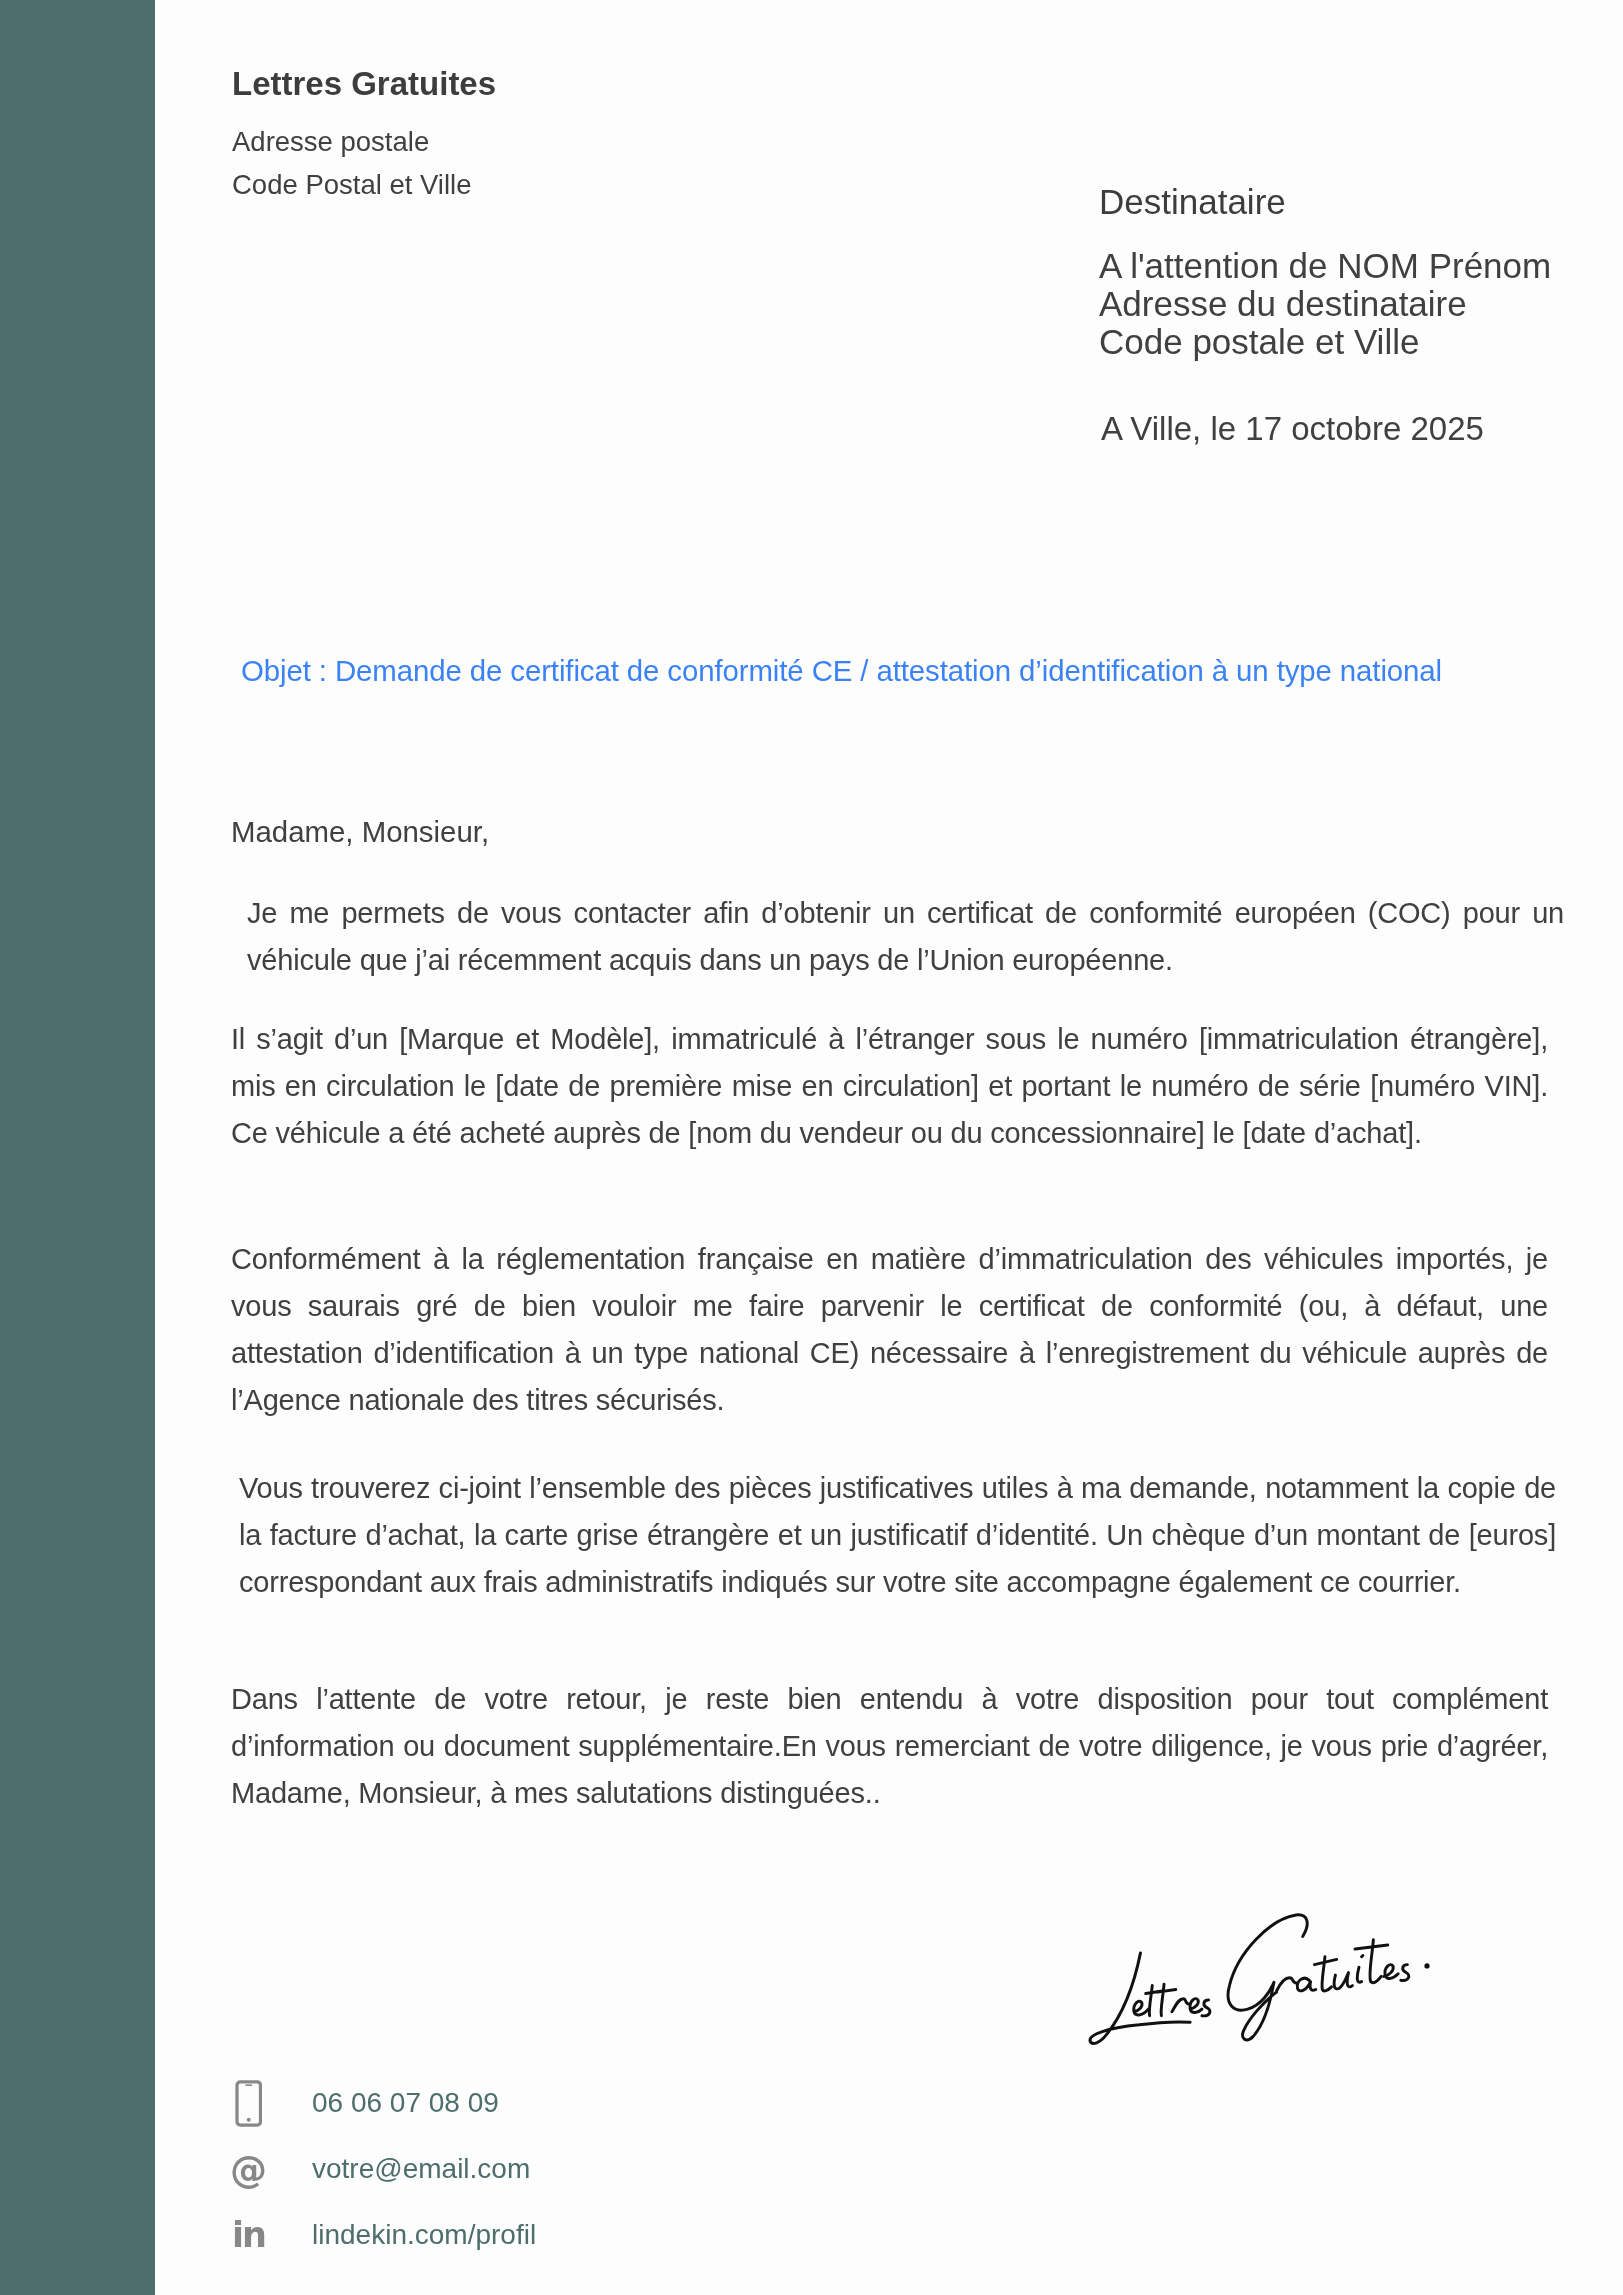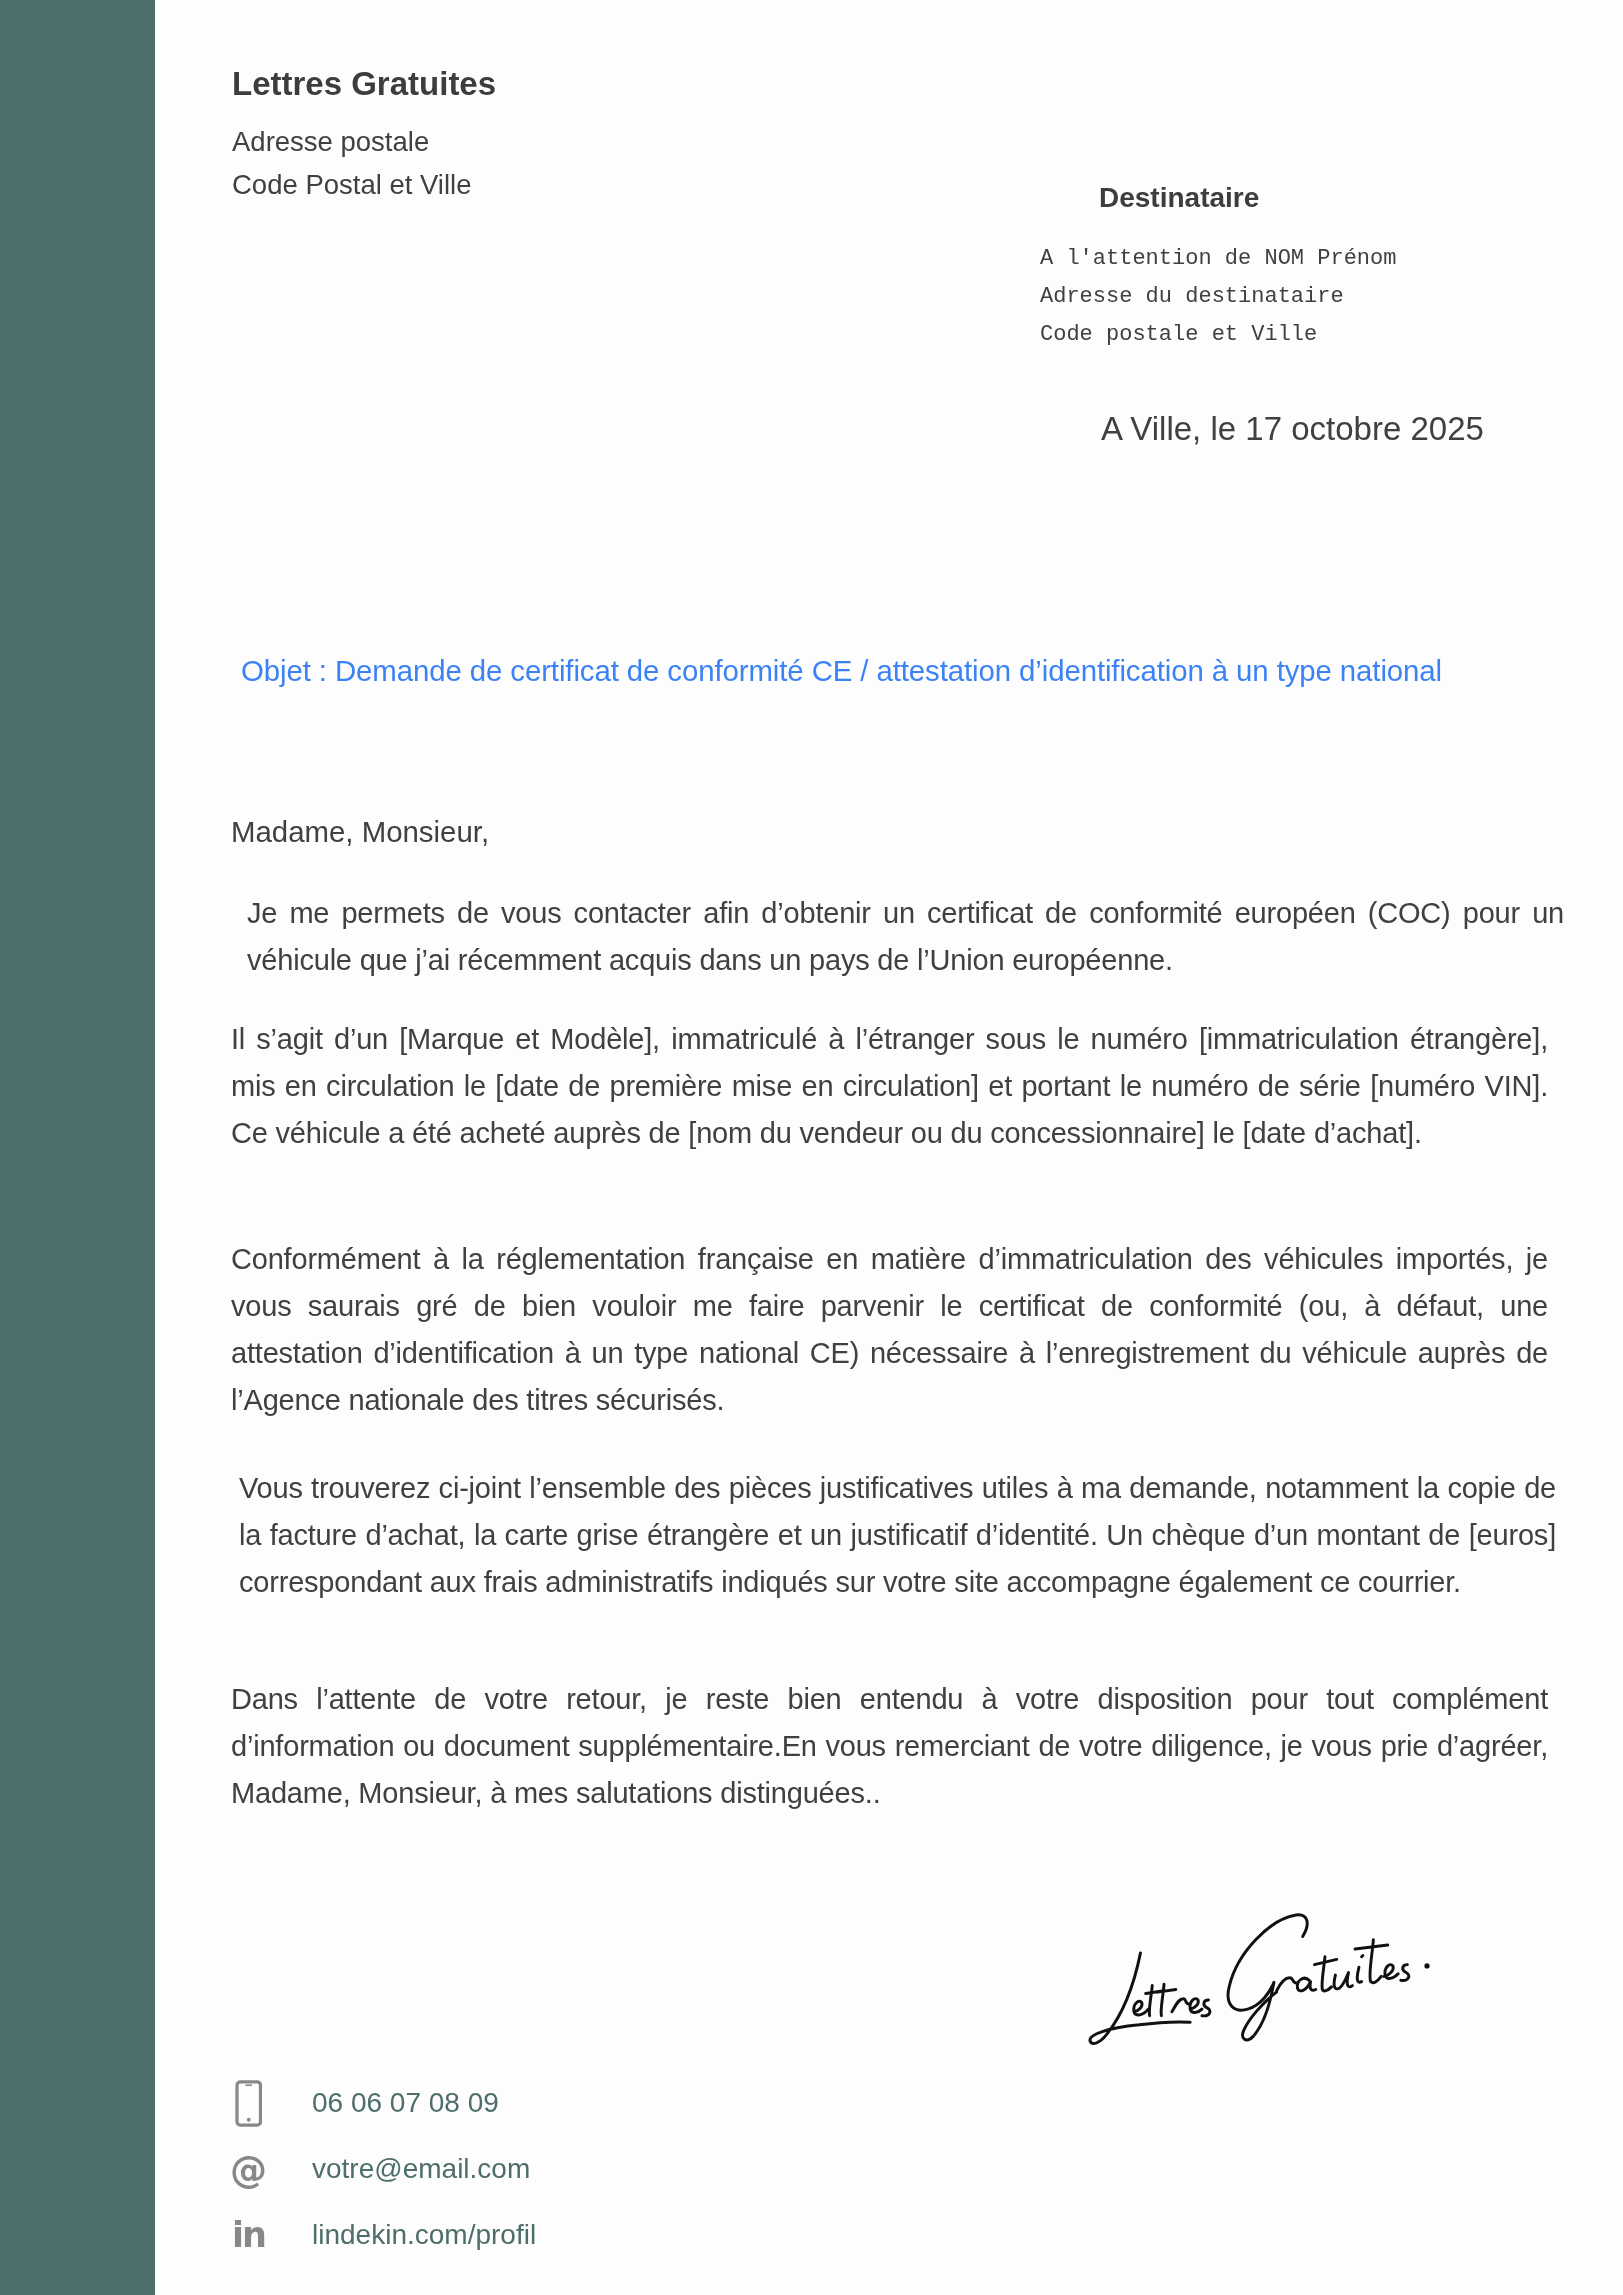--- a/index.html
+++ b/index.html
@@ -9,22 +9,22 @@
     font-family:"Liberation Sans", "DejaVu Sans", sans-serif;
     color:#404040;
   }
   .sidebar {
     position:absolute; left:0; top:0; width:155px; height:2295px;
     background:#4d6e6a;
   }
   .abs { position:absolute; white-space:nowrap; }
   .sender-name { left:232px; top:65px; font-size:33px; font-weight:bold; color:#3d3d3d; }
   .sender-line { left:232px; font-size:27.5px; color:#404040; }
-  .recipient-title { left:1099px; top:182px; font-size:28px; font-weight:bold; color:#3d3d3d; }
-  .recipient-line { left:1040px; font-size:22px; color:#404040;font-family:Liberation Mono, monospace; }
+  .recipient-title { left:1099px; top:182px; font-size:35px; font-weight:normal; color:#3d3d3d; }
+  .recipient-line { left:1099px; font-size:35px; color:#404040; }
   .date { left:1101px; top:410px; font-size:33px; color:#404040; }
   .subject { left:231px; top:654px; font-size:29.4px; color:#3b82f6; letter-spacing:-0.1px;margin-left:10px; }
   .salutation { left:231px; top:815px; font-size:29.4px; color:#404040; }
   .body-para {
     position:absolute; left:231px; width:1317px;
     font-size:29px; line-height:47px; color:#404040;
     text-align:justify; letter-spacing:-0.2px;
   }
   .signature { position:absolute; left:1080px; top:1894px; width:380px; height:157px; }
   .contact-row { position:absolute; left:229px; height:52px; display:flex; align-items:center; }

